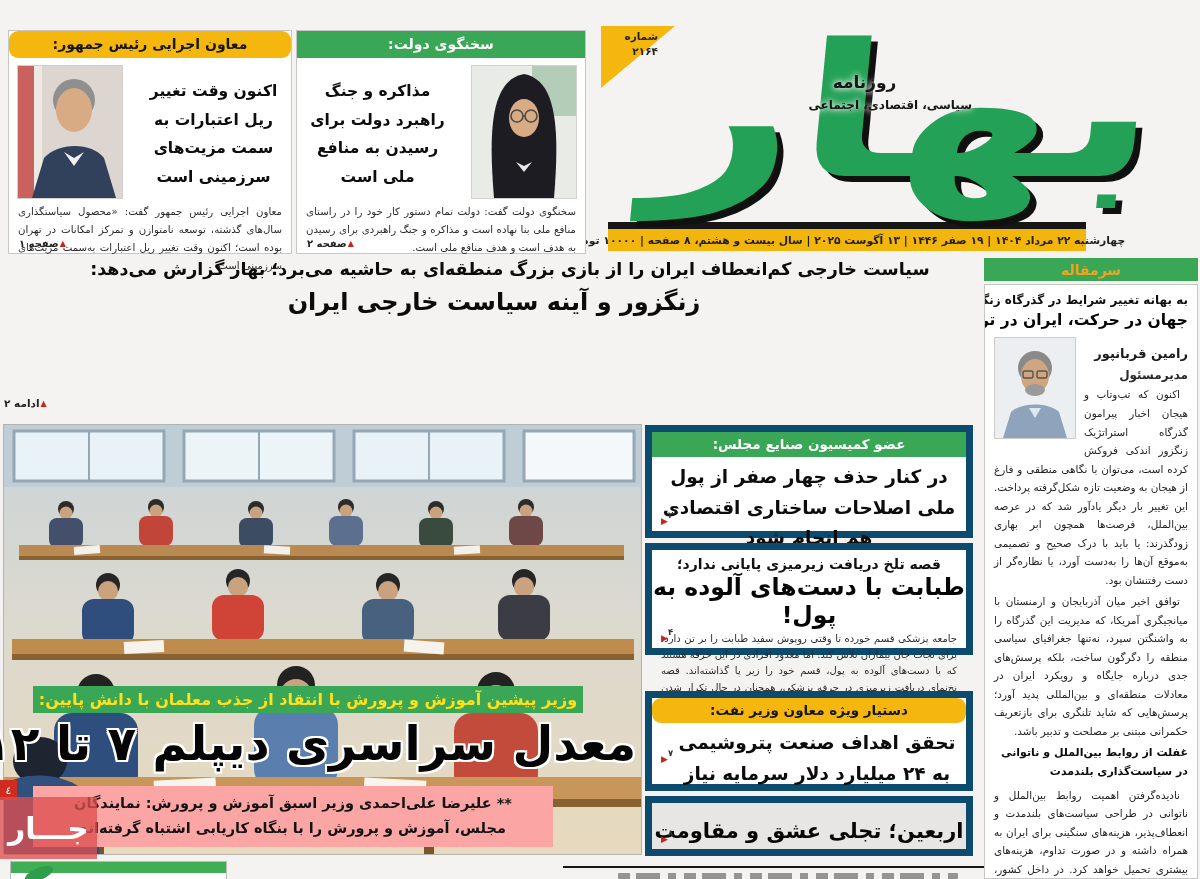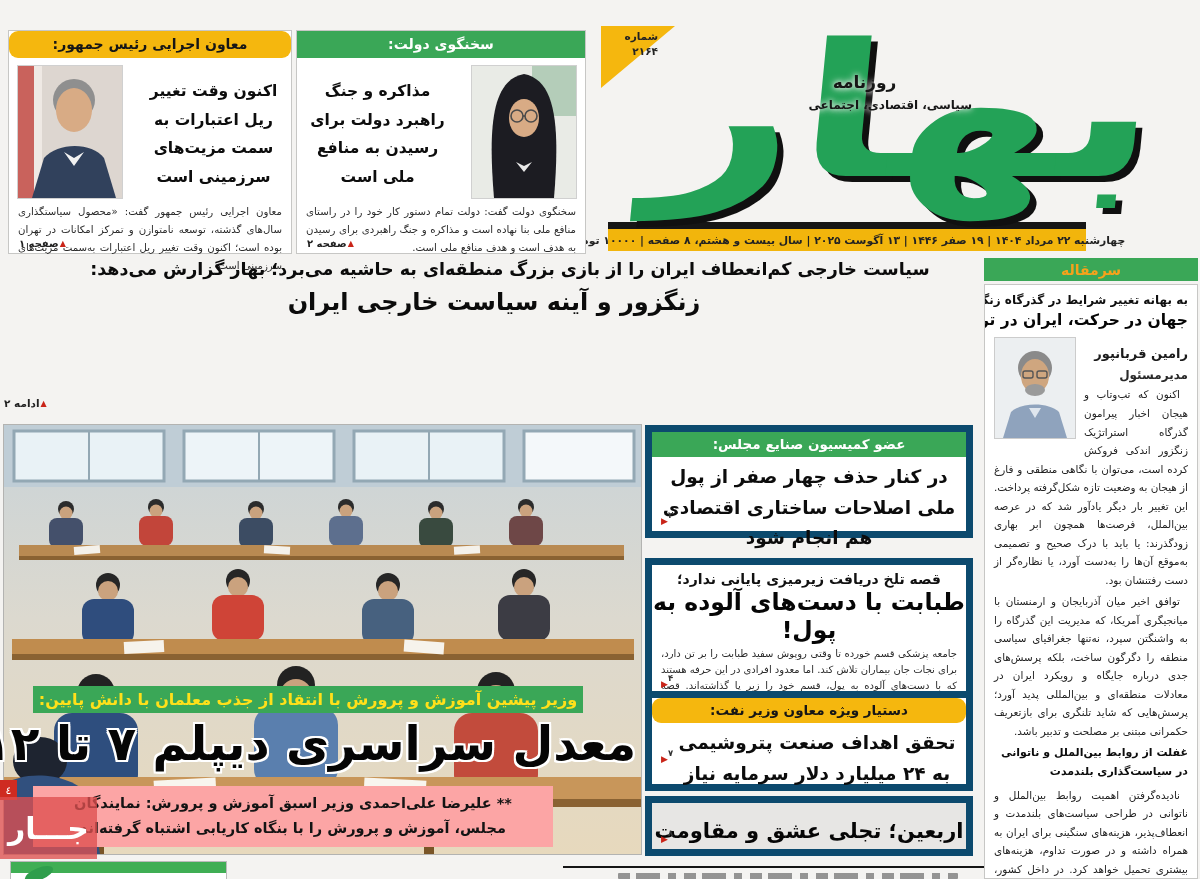--- a/index.html
+++ b/index.html
@@ -246,21 +246,21 @@
       <div class="bar"></div>
     </div>
   <div class="abs leaf"></div>
 
   <div class="abs mbox" style="top:425px;height:113px;">
     <div class="hd hd-green">عضو کمیسیون صنایع مجلس:</div>
     <div class="big">در کنار حذف چهار صفر از پول ملی اصلاحات ساختاری اقتصادی هم انجام شود</div>
     <span class="nmark"><sup>۳</sup><span class="tri2">▶</span></span>
   </div>
 
-  <div class="abs mbox" style="top:558px;height:143px;">
+  <div class="abs mbox" style="top:543px;height:112px;">
     <div class="kick">قصه تلخ دریافت زیرمیزی پایانی ندارد؛</div>
     <div class="huge">طبابت با دست‌های آلوده به پول!</div>
     <div class="body">جامعه پزشکی قسم خورده تا وقتی روپوش سفید طبابت را بر تن دارد، برای نجات جان بیماران تلاش کند. اما معدود افرادی در این حرفه هستند که با دست‌های آلوده به پول، قسم خود را زیر پا گذاشته‌اند. قصه نخ‌نمای دریافت زیرمیزی در حرفه پزشکی، همچنان در حال تکرار شدن است و هنوز که هنوز است، چاره‌ای برای مقابله با این پدیده مذموم و زشت که ارزش جایگاه طبیب و طبابت را زیر سوال می‌برد؛ پیدا نشده است.</div>
     <span class="nmark"><sup>۴</sup><span class="tri2">▶</span></span>
   </div>
 
   <div class="abs mbox" style="top:691px;height:100px;">
     <div class="hd hd-yellow">دستیار ویژه معاون وزیر نفت:</div>
     <div class="big" style="padding-left:26px;">تحقق اهداف صنعت پتروشیمی به ۲۴ میلیارد دلار سرمایه نیاز دارد</div>
     <span class="nmark" style="bottom:18px;"><sup>۷</sup><span class="tri2">▶</span></span>

